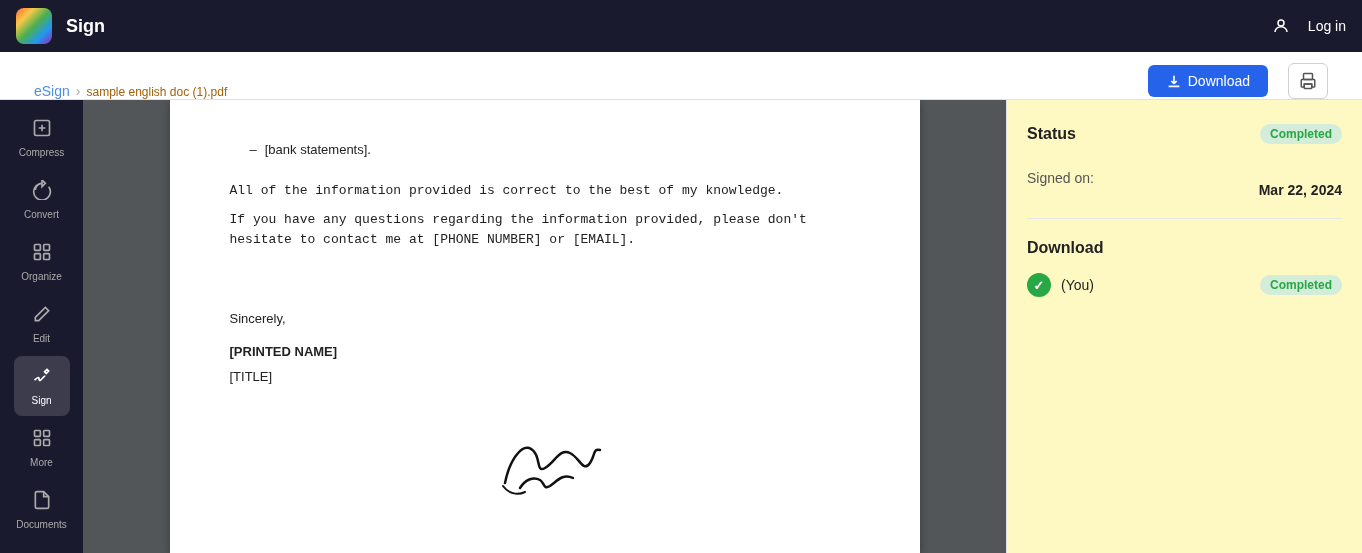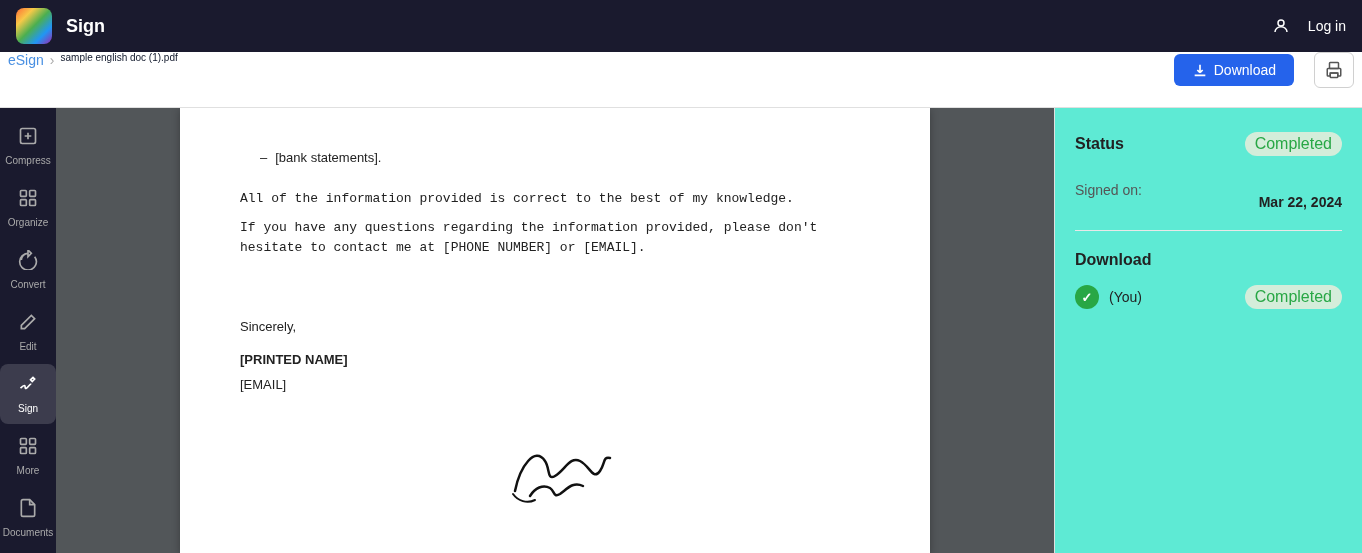--- a/index.html
+++ b/index.html
@@ -36,42 +36,42 @@
       font-size: 14px;
       cursor: pointer;
     }
     .user-icon {
       width: 18px;
       height: 18px;
     }
 
     
     .breadcrumb-bar {
-      height: 56px;
+      height: 48px;
       background: #fff;
       border-bottom: 1px solid #e0e0e0;
       display: flex;
-      align-items: flex-start;
-      padding: 0 8px;
+      align-items: flex-end;
+      padding: 0 34px;
       flex-shrink: 0;
       gap: 0;
     }
     .breadcrumb-link {
       color: #4a90e2;
       font-size: 14px;
       cursor: pointer;
     }
     .breadcrumb-sep {
       color: #aaa;
       margin: 0 6px;
       font-size: 14px;
     }
     .breadcrumb-current {
-      color: #0f172a;
-      font-size: 10px;
+      color: #a16207;
+      font-size: 12px;
     }
     .breadcrumb-actions {
       margin-left: auto;
       display: flex;
       align-items: center;
       gap: 20px;
     }
     .btn-download {
       background: #2563eb;
       color: #fff;
@@ -98,21 +98,21 @@
 
     
     .main-content {
       display: flex;
       flex: 1;
       overflow: hidden;
     }
 
     
     .sidebar {
-      width: 56px;
+      width: 83px;
       background: #1a1a2e;
       display: flex;
       flex-direction: column;
       align-items: center;
       padding: 8px 0;
       flex-shrink: 0;
     }
     .sidebar-item {
       display: flex;
       flex-direction: column;
@@ -181,22 +181,22 @@
       width: 140px;
       height: 90px;
     }
     
     .pdf-area::-webkit-scrollbar { width: 10px; }
     .pdf-area::-webkit-scrollbar-track { background: #888; }
     .pdf-area::-webkit-scrollbar-thumb { background: #555; border-radius: 4px; }
 
     
     .right-panel {
-      width: 308px;
-      background: #5eead4;
+      width: 356px;
+      background: #fef9c3;
       border-left: 1px solid #e0e0e0;
       flex-shrink: 0;
       padding: 24px 20px;
       overflow-y: auto;
     }
     .status-section {
       border-bottom: 1px solid #e8e8e8;
       padding-bottom: 20px;
       margin-bottom: 20px;
     }
@@ -209,22 +209,22 @@
     .status-title {
       font-size: 16px;
       font-weight: 600;
       color: #222;
     }
     .badge-completed {
       background: #d4edda;
       color: #28a745;
       border-radius: 12px;
       padding: 3px 10px;
-      font-size: 16px;
-      font-weight: 400;
+      font-size: 12px;
+      font-weight: 700;
     }
     .status-row {
       display: flex;
       align-items: center;
       gap: 0;
       font-size: 14px;
       color: #555;
     }
     .status-label { flex: 1; }
     .status-value { color: #222; font-weight: 700; margin-top: 24px; }
@@ -306,35 +306,35 @@
         <svg width="20" height="20" viewBox="0 0 24 24" fill="none" stroke="#aaa" stroke-width="2">
             <rect x="3" y="3" width="18" height="18" rx="2"></rect>
             <path d="M8 12h8M12 8v8"></path>
           </svg>
       </span>
       <span class="sidebar-item-label">Compress</span>
     </div>
     <div class="sidebar-item">
       <span class="sidebar-item-icon">
         <svg width="20" height="20" viewBox="0 0 24 24" fill="none" stroke="#aaa" stroke-width="2">
+            <path d="M4 12a8 8 0 018-8v4l4-4-4-4v4a10 10 0 100 20h0a10 10 0 008-16"></path>
+          </svg>
+      </span>
+      <span class="sidebar-item-label">Convert</span>
+    </div>
+    <div class="sidebar-item">
+      <span class="sidebar-item-icon">
+        <svg width="20" height="20" viewBox="0 0 24 24" fill="none" stroke="#aaa" stroke-width="2">
             <rect x="3" y="3" width="7" height="7" rx="1"></rect>
             <rect x="14" y="3" width="7" height="7" rx="1"></rect>
             <rect x="3" y="14" width="7" height="7" rx="1"></rect>
             <rect x="14" y="14" width="7" height="7" rx="1"></rect>
           </svg>
       </span>
       <span class="sidebar-item-label">Organize</span>
-    </div>
-    <div class="sidebar-item">
-      <span class="sidebar-item-icon">
-        <svg width="20" height="20" viewBox="0 0 24 24" fill="none" stroke="#aaa" stroke-width="2">
-            <path d="M4 12a8 8 0 018-8v4l4-4-4-4v4a10 10 0 100 20h0a10 10 0 008-16"></path>
-          </svg>
-      </span>
-      <span class="sidebar-item-label">Convert</span>
     </div>
     <div class="sidebar-item">
       <span class="sidebar-item-icon">
         <svg width="20" height="20" viewBox="0 0 24 24" fill="none" stroke="#aaa" stroke-width="2">
             <path d="M4 20h4l12-12-4-4L4 16v4z"></path>
           </svg>
       </span>
       <span class="sidebar-item-label">Edit</span>
     </div>
     <div class="sidebar-item active">
@@ -374,21 +374,21 @@
         <div class="pdf-bullet">
           <span class="pdf-bullet-dash">–</span>
           <span>[bank statements].</span>
         </div>
         <div style="height: 16px;"></div>
         <p class="pdf-paragraph">All of the information provided is correct to the best of my knowledge.</p>
         <p class="pdf-paragraph">If you have any questions regarding the information provided, please don't hesitate to contact me at [PHONE NUMBER] or [EMAIL].</p>
         <div style="height: 20px;"></div>
         <p class="pdf-sincerely">Sincerely,</p>
         <p class="pdf-name">[PRINTED NAME]</p>
-        <p class="pdf-title">[EMAIL]</p>
+        <p class="pdf-title">[TITLE]</p>
         <div class="signature-area">
           <svg class="signature-svg" viewBox="0 0 140 90">
             <path d="M30 65 C35 40, 50 20, 60 35 C65 42, 62 55, 70 50 C80 44, 85 30, 95 35 C105 40, 108 55, 115 45 C120 38, 118 30, 125 32" fill="none" stroke="#111" stroke-width="2.5" stroke-linecap="round" stroke-linejoin="round"></path>
             <path d="M45 70 C50 62, 58 58, 65 62 C70 65, 68 72, 75 68 C82 63, 88 55, 98 60" fill="none" stroke="#111" stroke-width="2.5" stroke-linecap="round" stroke-linejoin="round"></path>
             <path d="M28 68 C33 75, 42 78, 50 74" fill="none" stroke="#111" stroke-width="2" stroke-linecap="round"></path>
           </svg>
         </div>
       </div>
     </div>
   </div>

